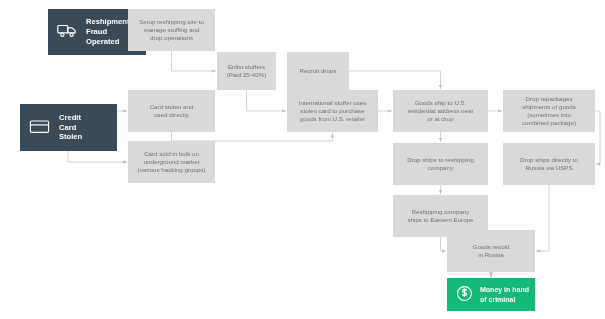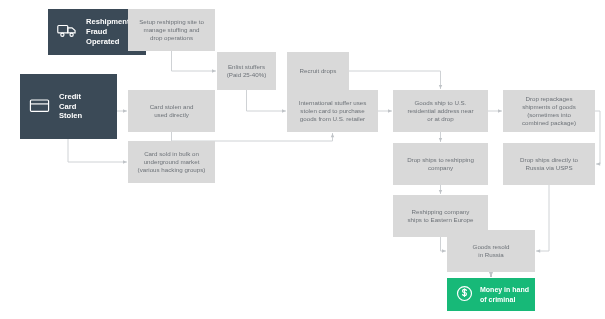--- a/index.html
+++ b/index.html
@@ -141,21 +141,21 @@
 
   <div class="node grey" style="left:217px; top:52px; width:59px; height:38px;">
     <span class="label">Enlist stuffers
 (Paid 25-40%)</span>
   </div>
 
   <div class="node grey" style="left:287px; top:52px; width:62px; height:38px;">
     <span class="label">Recruit drops</span>
   </div>
 
-  <div class="node header" style="left:20px; top:74px; width:97px; height:65px;">
+  <div class="node header" style="left:20px; top:104px; width:97px; height:47px;">
     <span class="hdr-icon">
       <svg width="21" height="15" viewBox="0 0 26 19" xmlns="http://www.w3.org/2000/svg" fill="none" stroke="#ffffff" stroke-width="1.5">
         <rect x="1.5" y="2.5" width="23" height="14.5" rx="1.4"></rect>
         <path d="M1.5,7.5 L24.5,7.5"></path>
       </svg>
     </span>
     <span class="label">Credit
 Card
 Stolen</span>
   </div>

